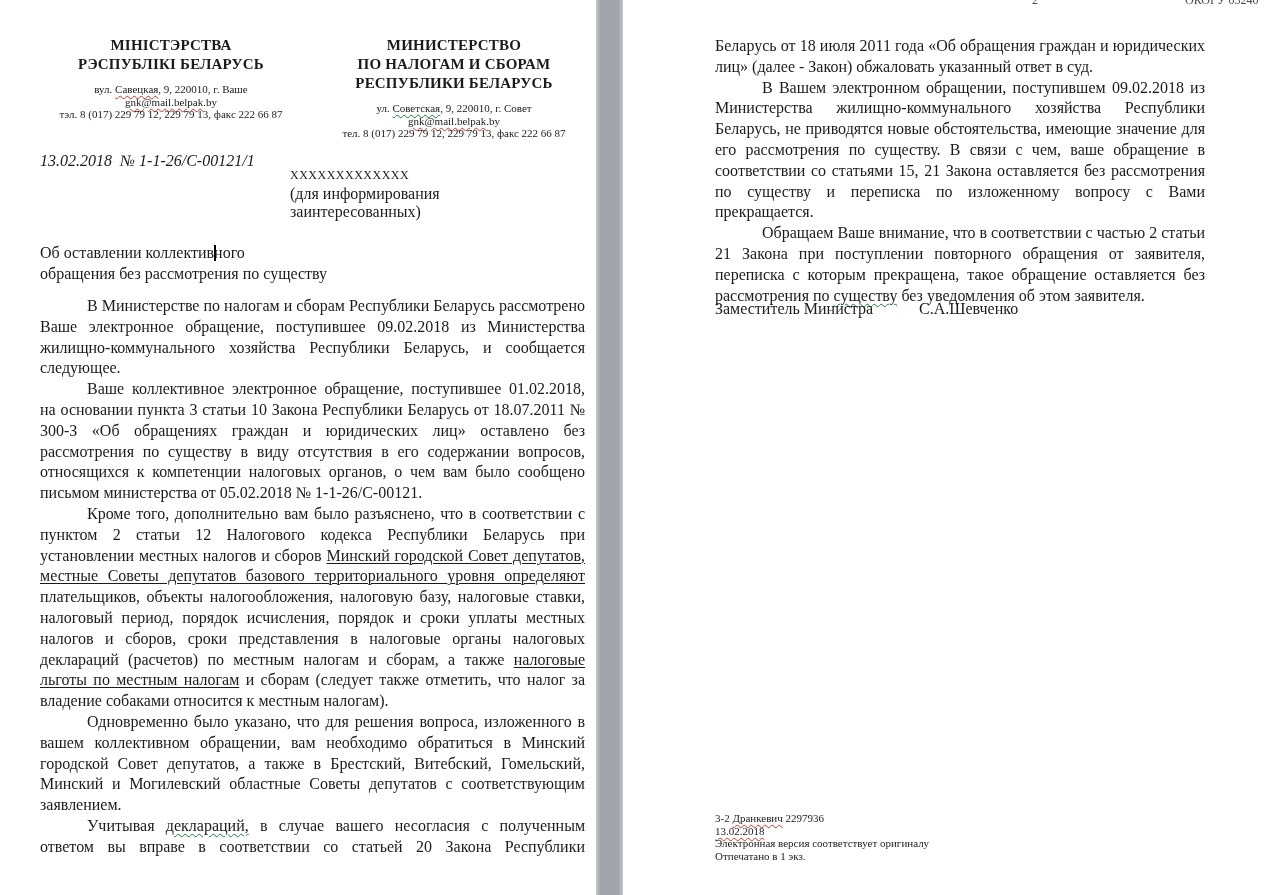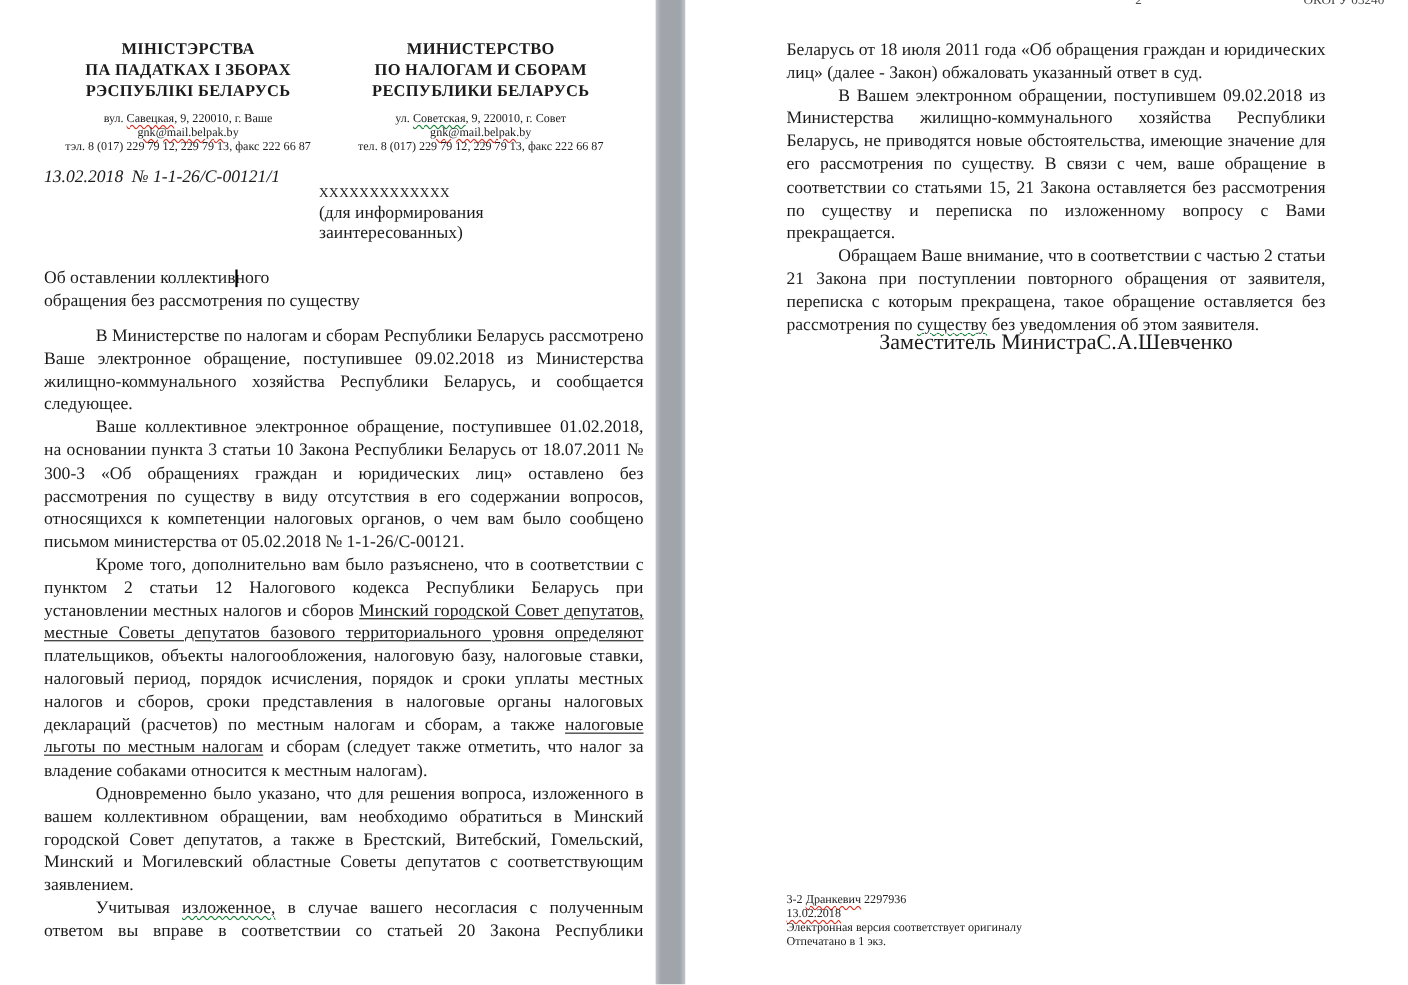--- a/index.html
+++ b/index.html
@@ -20,21 +20,21 @@
     position:absolute;top:0;bottom:0;left:596px;width:27px;
     background:linear-gradient(90deg,#c3c6cb 0%,#a0a5ac 18%,#a0a5ac 82%,#c3c6cb 100%);
   }
 
   
   .scrap{position:absolute;top:-6px;font-size:12px;color:#4a4a4a;line-height:12px;}
   #scrap-page{left:1032px;}
   #scrap-code{left:1185px;}
 
   
-  .letterhead{position:absolute;top:36px;left:0;right:17px;display:flex;justify-content:space-between;}
+  .letterhead{position:absolute;top:36px;left:0;right:0;display:flex;justify-content:space-between;}
   .lh-col{width:262px;text-align:center;}
   .lh-title{font-weight:bold;font-size:15px;line-height:19px;letter-spacing:0.2px;}
   .lh-contact{margin-top:9px;font-size:11px;line-height:12.5px;white-space:nowrap;}
 
   .ref{position:absolute;top:152px;left:0;font-size:16px;white-space:pre;font-style:italic;}
   .recipient{position:absolute;top:166px;left:250px;font-size:16px;line-height:18.5px;}
   .recipient-x{font-size:12px;letter-spacing:0.5px;}
 
   .subject{position:absolute;top:243px;left:0;font-size:16px;line-height:20.8px;}
   .text-cursor{position:absolute;left:174px;top:2px;width:1.5px;height:16px;background:#000;}
@@ -43,38 +43,37 @@
   #body1{top:296px;}
   #body2{top:36px;}
   .para{margin:0;text-align:justify;text-indent:47px;font-size:16px;line-height:20.8px;}
   .para.no-indent{text-indent:0;}
   .para.justify-last{text-align-last:justify;}
 
   .u{text-decoration:underline;text-decoration-thickness:1px;text-underline-offset:2px;}
   .wavy-red{text-decoration:underline wavy #d93025;text-decoration-thickness:1px;text-underline-offset:2px;}
   .wavy-green{text-decoration:underline wavy #188038;text-decoration-thickness:1px;text-underline-offset:2px;}
 
-  .signature{position:absolute;top:300px;left:0;right:0;display:flex;justify-content:center;font-size:20px;}
+  .signature{position:absolute;top:300px;left:0;right:0;display:flex;justify-content:flex-start;font-size:16px;gap:46px;}
   .doc-footer{position:absolute;top:812px;left:0;font-size:11px;line-height:12.5px;color:#222;}
 </style>
 </head>
 <body>
 
 <div class="scrap" id="scrap-page">2</div>
 <div class="scrap" id="scrap-code">ОКОГУ 03240</div>
 
 <div class="page-gap"></div>
 
 <div class="page" id="page1">
 
   <div class="letterhead">
     <div class="lh-col">
       <div class="lh-title">
         <div>МІНІСТЭРСТВА</div>
-        <div>ПА ПАДАТКАХ І ЗБОРАХ</div>
         <div>РЭСПУБЛІКІ БЕЛАРУСЬ</div>
       </div>
       <div class="lh-contact">
         <div><span>вул. </span><span class="wavy-red">Савецкая</span><span>, 9, 220010, г. Ваше</span></div>
         <div><span class="wavy-red">gnk@mail.belpak</span><span>.by</span></div>
         <div>тэл. 8 (017) 229 79 12, 229 79 13, факс 222 66 87</div>
       </div>
     </div>
     <div class="lh-col">
       <div class="lh-title">
@@ -102,21 +101,21 @@
     <div>Об оставлении коллективного</div>
     <div>обращения без рассмотрения по существу</div>
     <span class="text-cursor"></span>
   </div>
 
   <div class="body-block" id="body1">
     <p class="para">В Министерстве по налогам и сборам Республики Беларусь рассмотрено Ваше электронное обращение, поступившее 09.02.2018 из Министерства жилищно-коммунального хозяйства Республики Беларусь, и сообщается следующее.</p>
     <p class="para">Ваше коллективное электронное обращение, поступившее 01.02.2018, на основании пункта 3 статьи 10 Закона Республики Беларусь от 18.07.2011 № 300-З «Об обращениях граждан и юридических лиц» оставлено без рассмотрения по существу в виду отсутствия в его содержании вопросов, относящихся к компетенции налоговых органов, о чем вам было сообщено письмом министерства от 05.02.2018  № 1-1-26/С-00121.</p>
     <p class="para"><span>Кроме того, дополнительно вам было разъяснено, что в соответствии с пунктом 2 статьи 12 Налогового кодекса Республики Беларусь при установлении местных налогов и сборов </span><span class="u">Минский городской Совет депутатов, местные Советы депутатов базового территориального уровня определяют</span><span> плательщиков, объекты налогообложения, налоговую базу, налоговые ставки, налоговый период, порядок исчисления, порядок и сроки уплаты местных налогов и сборов, сроки представления в налоговые органы налоговых деклараций (расчетов) по местным налогам и сборам, а также </span><span class="u">налоговые льготы по местным налогам</span><span> и сборам (следует также отметить, что налог за владение собаками относится к местным налогам).</span></p>
     <p class="para">Одновременно было указано, что для решения вопроса, изложенного в вашем коллективном обращении, вам необходимо обратиться в Минский городской Совет депутатов, а также в Брестский, Витебский, Гомельский, Минский и Могилевский областные Советы депутатов с соответствующим заявлением.</p>
-    <p class="para justify-last"><span>Учитывая </span><span class="wavy-green">изложенное,</span><span> в случае вашего несогласия с полученным ответом вы вправе в соответствии со статьей 20 Закона Республики</span></p>
+    <p class="para justify-last"><span>Учитывая </span><span class="wavy-green">деклараций,</span><span> в случае вашего несогласия с полученным ответом вы вправе в соответствии со статьей 20 Закона Республики</span></p>
   </div>
 </div>
 
 <div class="page" id="page2">
 
   <div class="body-block" id="body2">
     <p class="para no-indent">Беларусь от 18 июля 2011 года «Об обращения граждан и юридических лиц» (далее - Закон) обжаловать указанный ответ в суд.</p>
     <p class="para">В Вашем электронном обращении, поступившем 09.02.2018 из Министерства жилищно-коммунального хозяйства Республики Беларусь, не приводятся новые обстоятельства, имеющие значение для его рассмотрения по существу. В связи с чем, ваше обращение в соответствии со статьями 15, 21 Закона оставляется без рассмотрения по существу и переписка по изложенному вопросу с Вами прекращается.</p>
     <p class="para"><span>Обращаем Ваше внимание, что в соответствии с частью 2 статьи 21 Закона при поступлении повторного обращения от заявителя, переписка с которым прекращена, такое обращение оставляется без рассмотрения по </span><span class="wavy-green">существу</span><span> без уведомления об этом заявителя.</span></p>
   </div>

